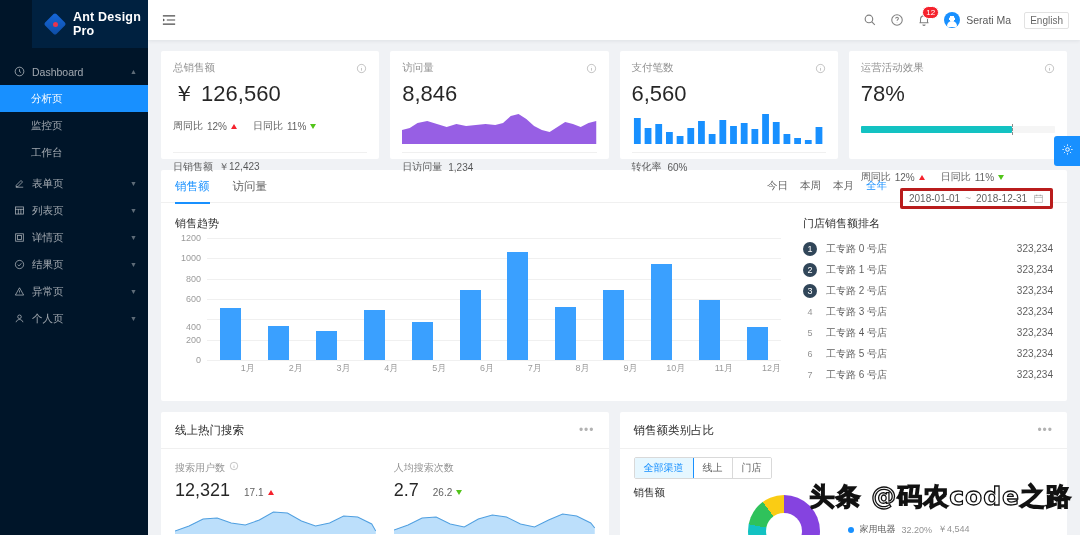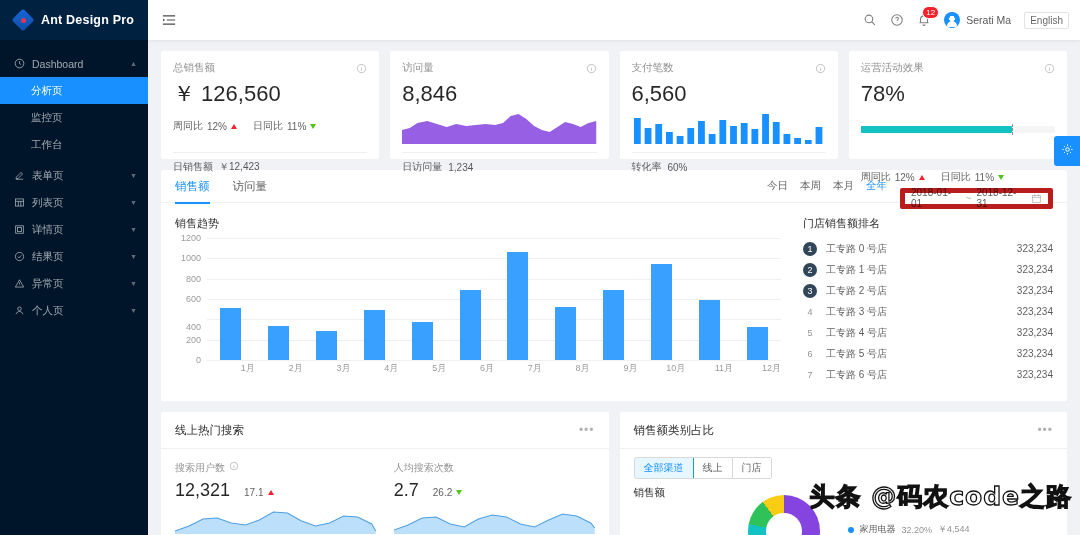--- a/index.html
+++ b/index.html
@@ -12,22 +12,22 @@
     font-size: 12px;
   }
   .app { display: flex; width: 1080px; height: 535px; }
 
   
   .sidebar {
     width: 148px; flex: 0 0 148px; height: 535px;
     background: #001529; overflow: hidden; position: relative;
   }
   .logo-row {
-    height: 40px; display: flex; align-items: center;
-    padding-left: 14px; gap: 8px; background: #002140;
+    height: 48px; display: flex; align-items: center;
+    padding-left: 14px; gap: 8px; background: #002140; margin-left: 32px;
   }
   .logo-mark { width: 19px; height: 19px; position: relative; flex: 0 0 19px; }
   .logo-mark .d {
     position: absolute; left: 1px; top: 1px; width: 16px; height: 16px;
     background: linear-gradient(135deg,#1668dc 0%,#0e4da4 100%);
     transform: rotate(45deg); border-radius: 2px;
   }
   .logo-mark .dot {
     position: absolute; left: 7px; top: 7px; width: 5px; height: 5px;
     background: #e8344e; border-radius: 50%; z-index: 2;
@@ -122,21 +122,21 @@
   }
   .tab.active { color: #1890ff; }
   .tab.active:after {
     content: ""; position: absolute; left: 0; right: 0; bottom: -1px; height: 2px; background: #1890ff;
   }
   .tabs-extra { display: flex; align-items: center; gap: 13px; }
   .range-links { display: flex; gap: 12px; font-size: 10.5px; color: rgba(0,0,0,0.65); }
   .range-links span { cursor: pointer; }
   .range-links span.active { color: #1890ff; }
   .datepicker {
-    border: 5px solid #b91c1c; border-radius: 2px; height: 21px; width: 153px;
+    border: 3px solid #b91c1c; border-radius: 2px; height: 21px; width: 153px;
     display: flex; align-items: center; gap: 5px; padding: 0 6px; font-size: 10px;
     color: rgba(0,0,0,0.65); background: #fff; cursor: pointer; margin-top: 24px;
   }
   .dp-sep { color: rgba(0,0,0,0.3); }
   .cal-ico { margin-left: auto; color: rgba(0,0,0,0.28); width: 11px; height: 11px; }
 
   .panel-body { display: flex; padding: 13px 14px 16px 14px; }
   .chart-col { flex: 1 1 auto; width: 608px; }
   .rank-col { flex: 0 0 272px; padding-left: 22px; }
   .sec-title { font-size: 11px; color: rgba(0,0,0,0.85); margin-bottom: 7px; }

